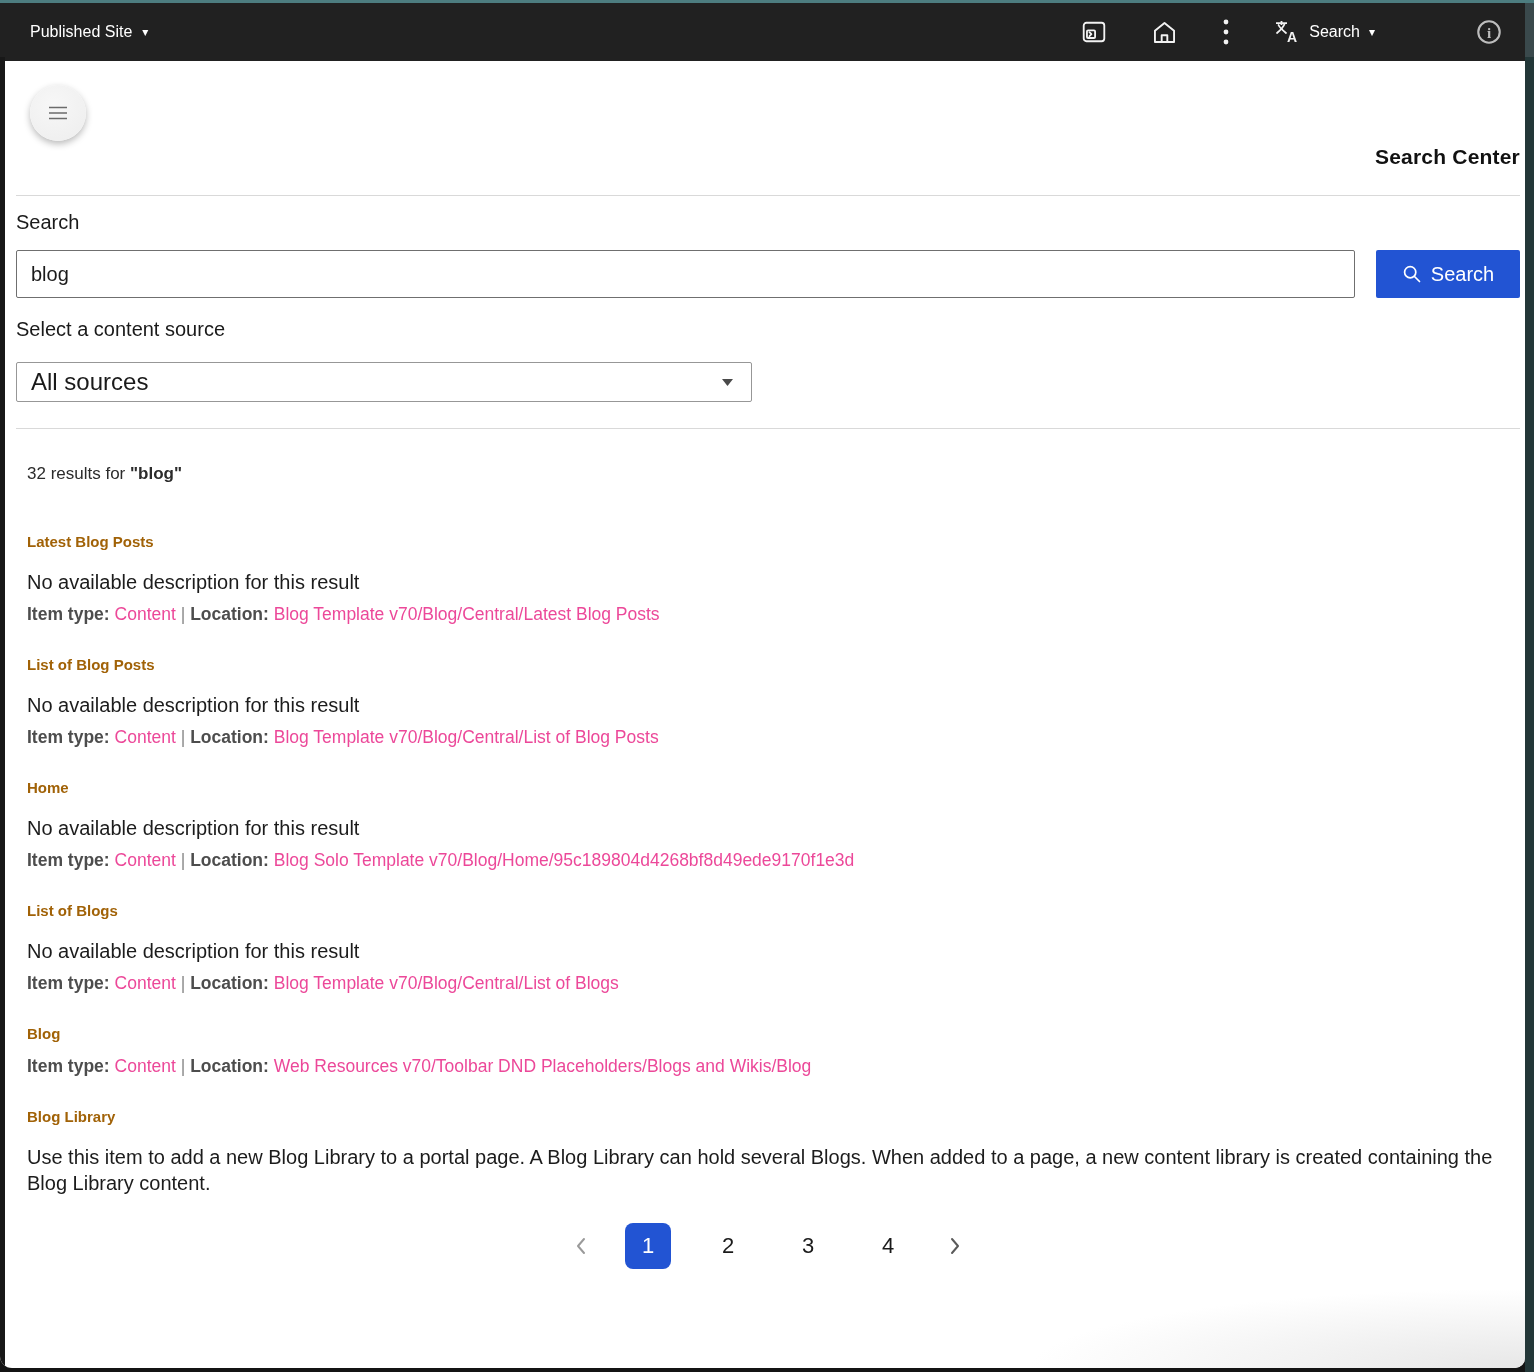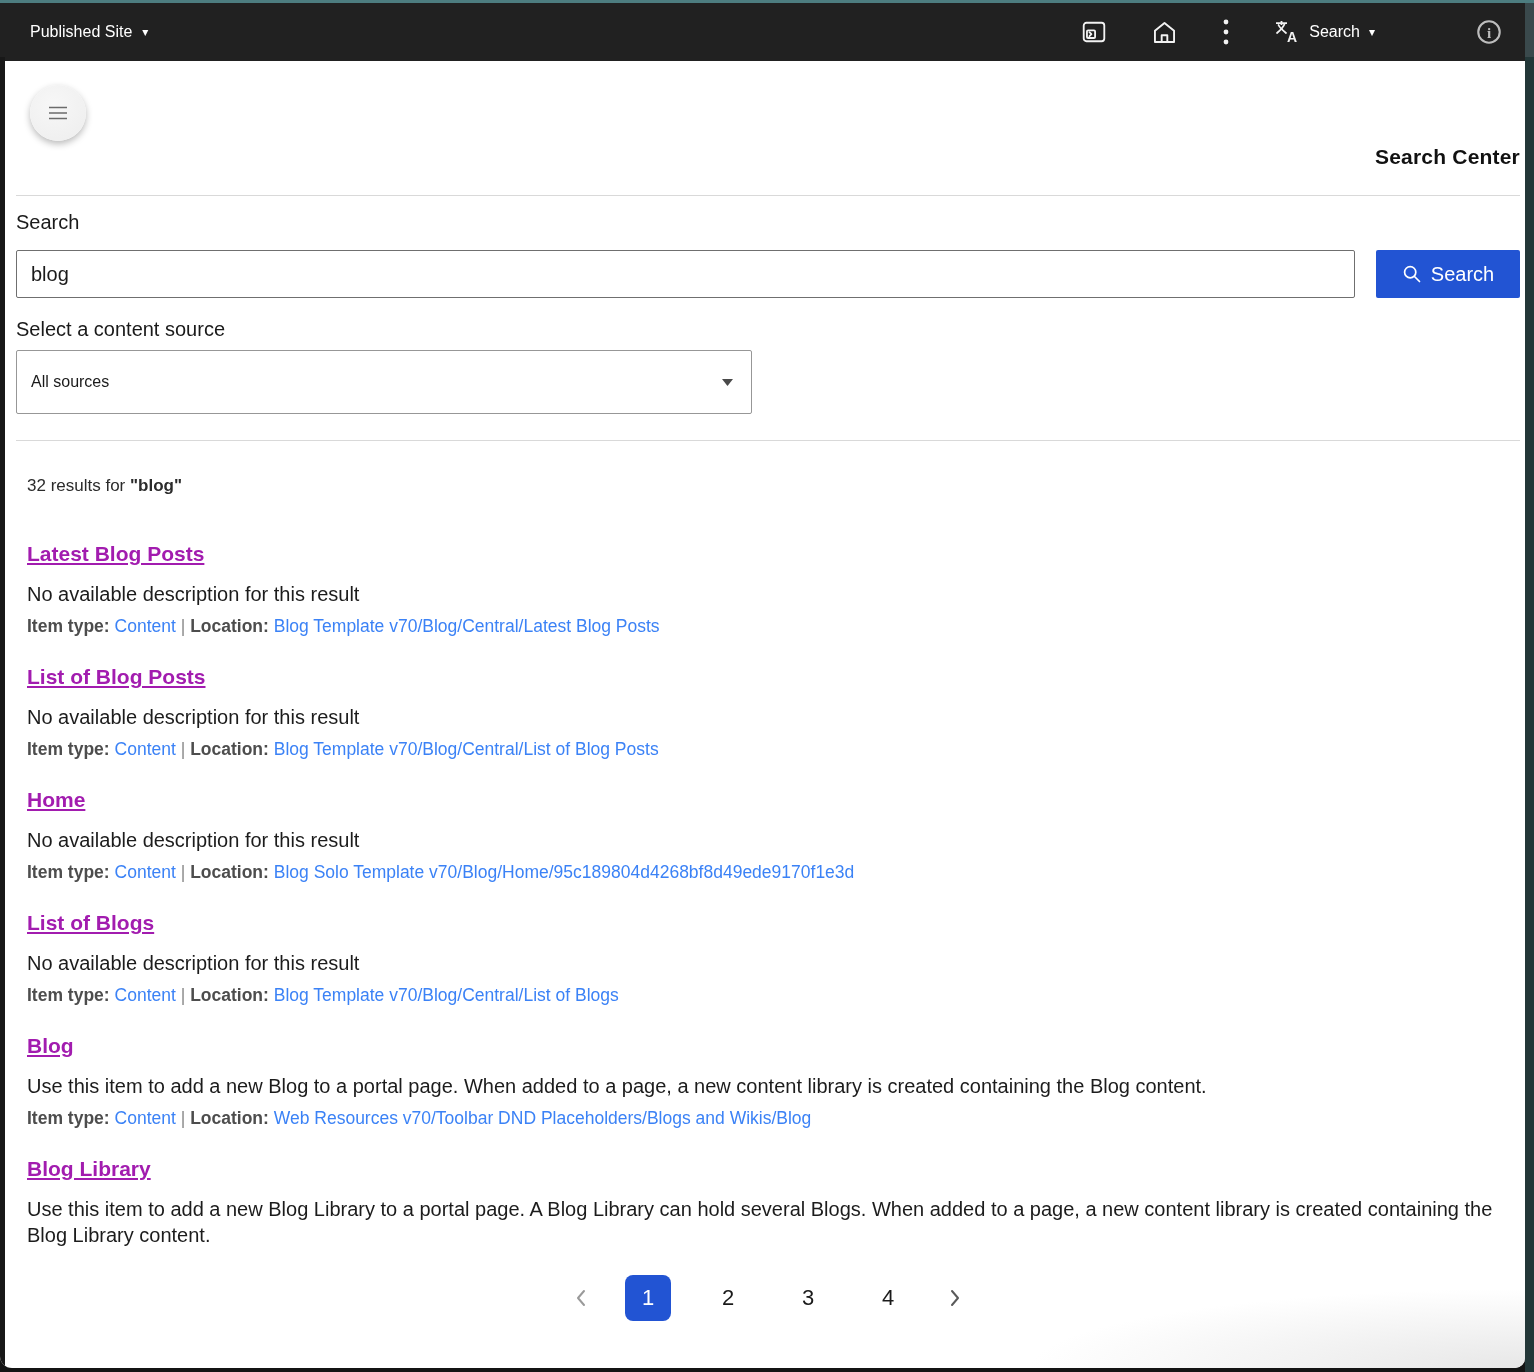--- a/index.html
+++ b/index.html
@@ -55,36 +55,36 @@
   .search-btn {
     width:144px; height:48px; background:#2254d3; color:#fff; border:none; border-radius:2px;
     font-size:20px; display:flex; align-items:center; justify-content:center; gap:9px;
     cursor:pointer; font-family:"Liberation Sans","DejaVu Sans",sans-serif;
   }
   .filters-row { display:flex; margin-top:18px; }
   .filter-col-left { width:736px; margin-right:36px; }
   .filter-col-right { flex:1; }
   .filter-label { font-size:20px; color:#1a1a1a; line-height:26px; }
   .select-box {
-    margin-top:8px; height:64px; border:1px solid #979797; border-radius:2px;
+    margin-top:20px; height:40px; border:1px solid #979797; border-radius:2px;
     display:flex; align-items:center; justify-content:space-between;
-    padding:0 18px 0 14px; font-size:16px; color:#1a1a1a; cursor:pointer; background:#fff;
+    padding:0 18px 0 14px; font-size:24px; color:#1a1a1a; cursor:pointer; background:#fff;
   }
   .results-count { margin-top:34px; padding-left:11px; font-size:17px; color:#2b2b2b; line-height:22px; }
   .results-count b { font-weight:bold; }
   .results { margin-top:44px; padding-left:11px; }
   .result { margin-bottom:27px; }
   .result-title {
-    display:inline-block; font-size:21px; font-weight:bold; color:#a21caf;
-    text-decoration:underline; line-height:26px; cursor:pointer;
+    display:inline-block; font-size:15px; font-weight:bold; color:#a16207;
+    line-height:26px; cursor:pointer;
   }
   .result-desc { margin:14px 0 0 0; font-size:20px; color:#1c1c1c; line-height:26px; max-width:1496px; }
   .result-meta { margin:8px 0 0 0; font-size:17.5px; color:#8a8a8a; line-height:22px; }
   .result-meta .b { font-weight:bold; color:#4d4d4d; }
-  .result-meta .v { color:#3b82f6; }
+  .result-meta .v { color:#ec4899; }
   .result-meta .sep { color:#8a8a8a; }
   
   .pagination { margin-top:14px; display:flex; align-items:center; justify-content:center; gap:34px; }
   .page-num {
     min-width:46px; height:46px; display:flex; align-items:center; justify-content:center;
     font-size:22px; color:#1a1a1a; background:transparent; border:none; cursor:pointer;
     font-family:"Liberation Sans","DejaVu Sans",sans-serif; padding:0 4px;
   }
   .page-num.active { background:#2254d3; color:#fff; border-radius:8px; }
   .page-chevron { background:none; border:none; cursor:pointer; display:flex; align-items:center; padding:0 4px; }
@@ -243,21 +243,20 @@
           <span class="b">Item type:</span>
           <span class="v">Content</span>
           <span class="sep">|</span>
           <span class="b">Location:</span>
           <span class="v">Blog Template v70/Blog/Central/List of Blogs</span>
         </p>
       </div>
 
       <div class="result">
         <a class="result-title">Blog</a>
-        <p class="result-desc">Use this item to add a new Blog to a portal page. When added to a page, a new content library is created containing the Blog content.</p>
         <p class="result-meta">
           <span class="b">Item type:</span>
           <span class="v">Content</span>
           <span class="sep">|</span>
           <span class="b">Location:</span>
           <span class="v">Web Resources v70/Toolbar DND Placeholders/Blogs and Wikis/Blog</span>
         </p>
       </div>
 
       <div class="result">

